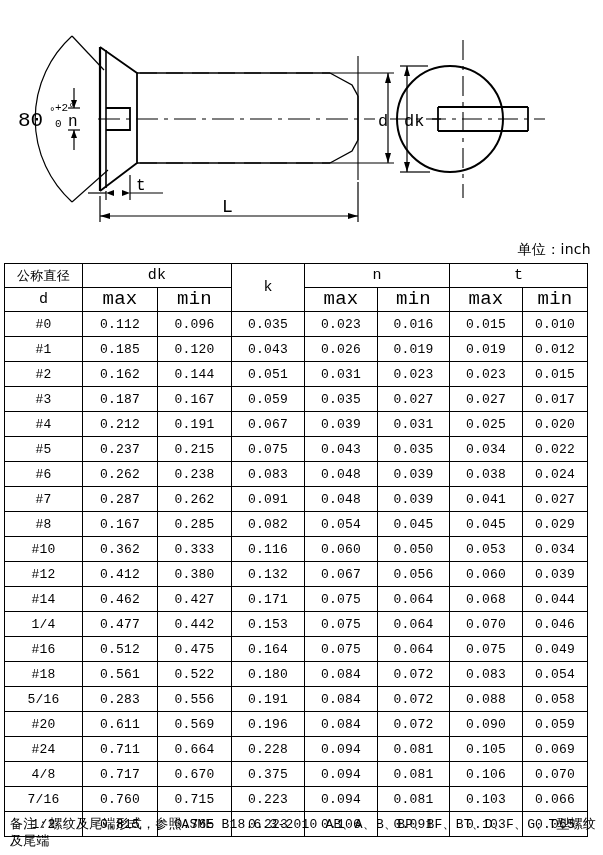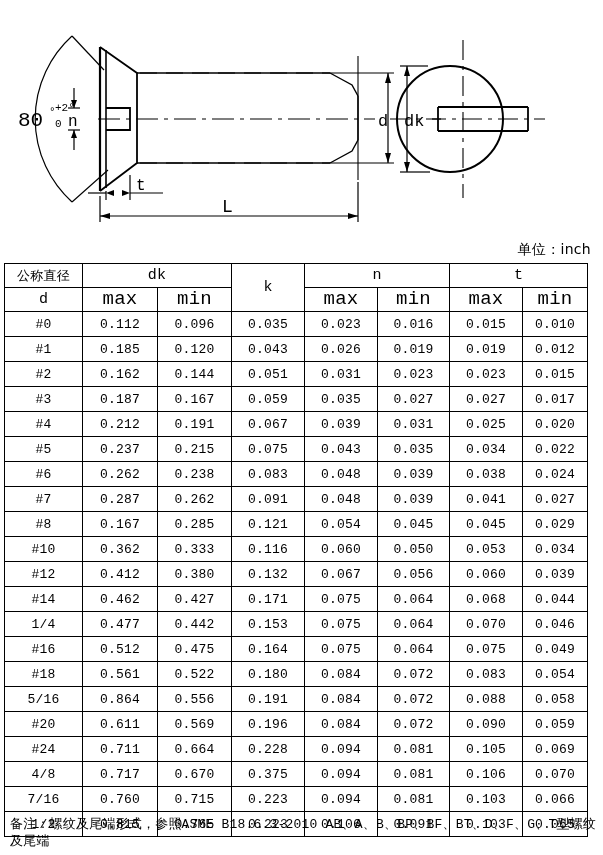--- a/index.html
+++ b/index.html
@@ -348,21 +348,21 @@
           <td>0.091</td>
           <td>0.048</td>
           <td>0.039</td>
           <td>0.041</td>
           <td>0.027</td>
         </tr>
         <tr>
           <td class="sizecol">#8</td>
           <td>0.167</td>
           <td>0.285</td>
-          <td>0.121</td>
+          <td>0.082</td>
           <td>0.054</td>
           <td>0.045</td>
           <td>0.045</td>
           <td>0.029</td>
         </tr>
         <tr>
           <td class="sizecol">#10</td>
           <td>0.362</td>
           <td>0.333</td>
           <td>0.116</td>
@@ -416,21 +416,21 @@
           <td>0.561</td>
           <td>0.522</td>
           <td>0.180</td>
           <td>0.084</td>
           <td>0.072</td>
           <td>0.083</td>
           <td>0.054</td>
         </tr>
         <tr>
           <td class="sizecol">5/16</td>
-          <td>0.864</td>
+          <td>0.283</td>
           <td>0.556</td>
           <td>0.191</td>
           <td>0.084</td>
           <td>0.072</td>
           <td>0.088</td>
           <td>0.058</td>
         </tr>
         <tr>
           <td class="sizecol">#20</td>
           <td>0.611</td>

